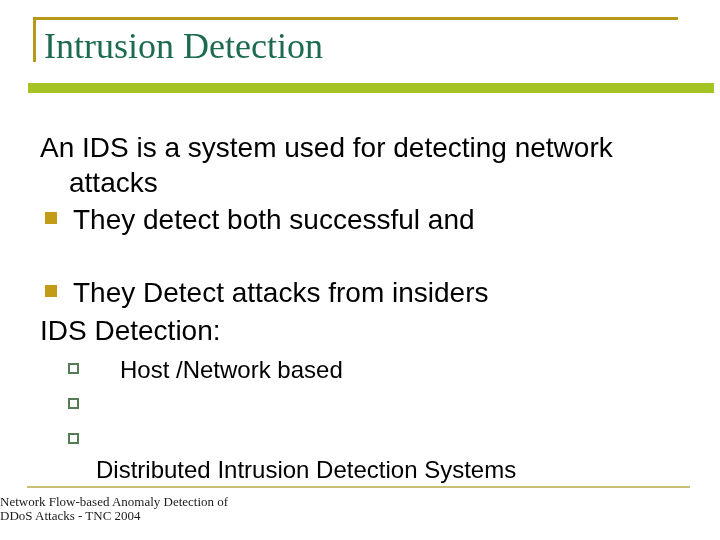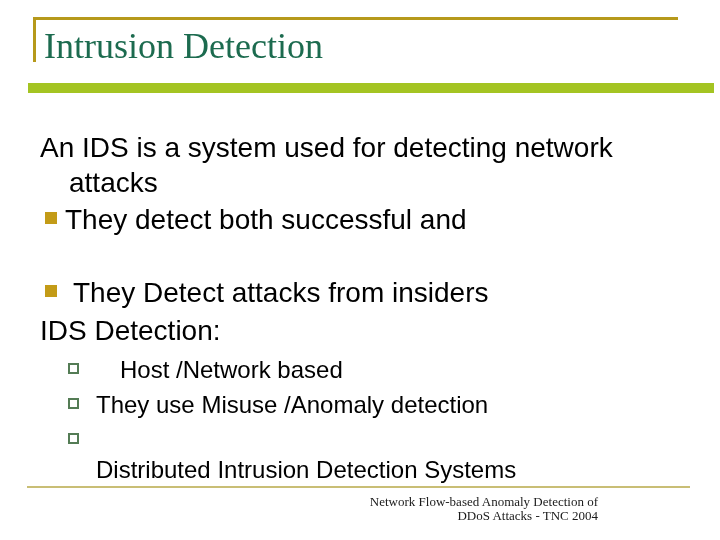--- a/index.html
+++ b/index.html
@@ -72,21 +72,21 @@
   .rule-footer {
     position: absolute;
     left: 27px; top: 486px;
     width: 663px; height: 2px;
     background: #C9BE75;
   }
   .footer-text {
     position: absolute;
     left: 0; top: 495px;
     width: 598px;
-    text-align: right;
+    text-align: left;
     font-family: "Liberation Serif", serif;
     font-size: 13px;
     line-height: 14px;
     color: #1a1a1a;
   }
 </style>
 </head>
 <body>
 
 <div class="slide">
@@ -96,33 +96,32 @@
 
   <h1 class="title" style="margin:0; font-weight:normal;">Intrusion Detection</h1>
 
   <div class="bar-lime"></div>
 
   <div class="row" style="left:69px; top:168px;">attacks</div>
 
   <div class="row" style="left:40px; top:133px;">An IDS is a system used for detecting network</div>
 
   <div class="bullet1" style="left:45px; top:212px;"></div>
-  <div class="row" style="left:65px; top:205px;">They detect both successful and</div>
+  <div class="row" style="left:73px; top:205px;">They detect both successful and</div>
 
 
   <div class="bullet1" style="left:45px; top:285px;"></div>
   <div class="row" style="left:73px; top:278px;">They Detect attacks from insiders</div>
 
   <div class="row" style="left:40px; top:316px;">IDS Detection:</div>
 
   <div class="bullet2" style="left:68px; top:363px;"></div>
   <div class="row sub" style="left:96px; top:357px;margin-left:24px;">Host /Network based</div>
 
   <div class="bullet2" style="left:68px; top:398px;"></div>
-  <div class="row sub" style="left:96px; top:392px;">They use Misuse /Anomaly detection</div>
 
   <div class="bullet2" style="left:68px; top:433px;"></div>
   <div class="row sub" style="left:96px; top:427px;margin-top:30px;">Distributed Intrusion Detection Systems</div>
 
   <div class="rule-footer"></div>
   <div class="footer-text">
     <div>Network Flow-based Anomaly Detection of</div>
     <div>DDoS Attacks - TNC 2004</div>
   </div>
 

